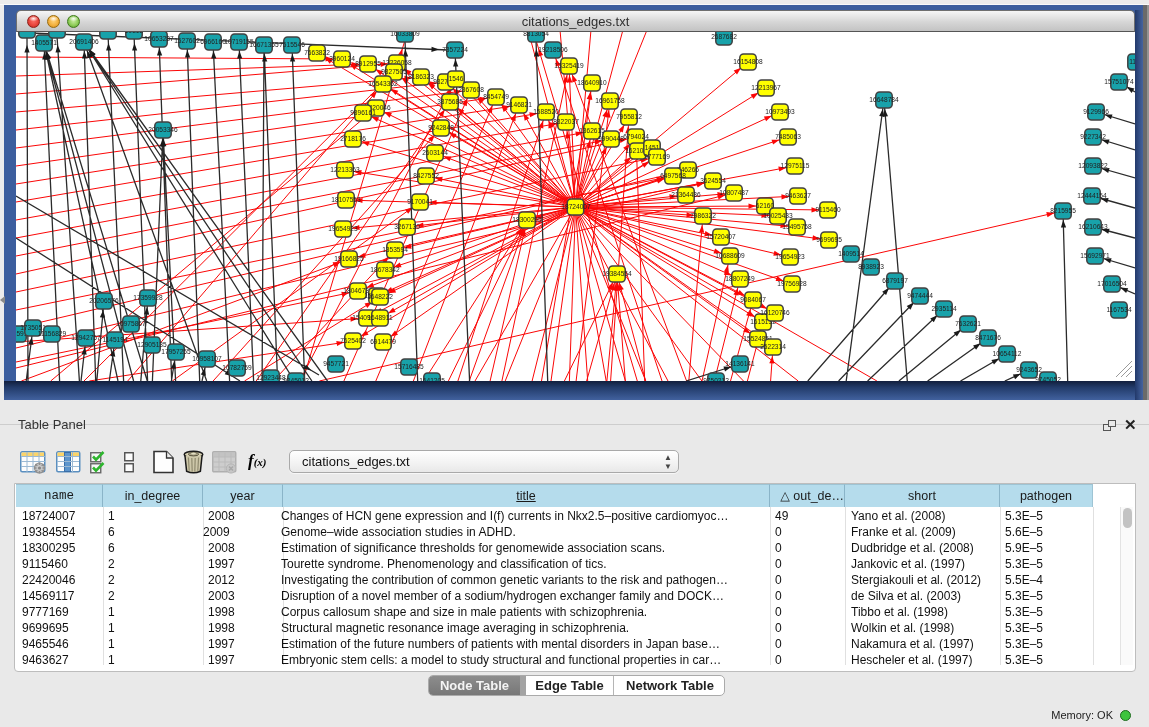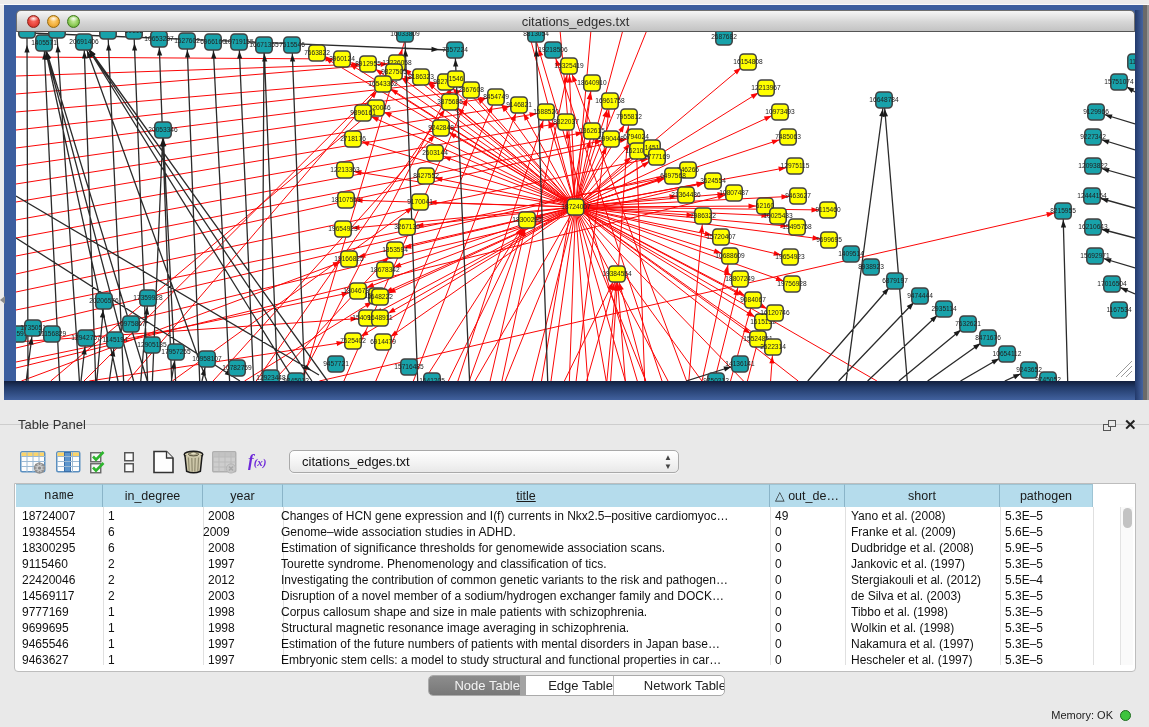--- a/index.html
+++ b/index.html
@@ -34,21 +34,21 @@
 
 #tablebox { position:absolute; left:14px; top:483px; width:1122px; height:189px; background:#fff; border:1px solid #bdbdbd; border-radius:0 0 4px 4px; }
 .hcell { position:absolute; top:484px; height:23px; background:#b5dcec; border-right:1px solid #8ab4c8; border-top:1px solid #9ec4d4; font-size:12.5px; color:#1a1a1a; text-align:center; line-height:23px; }
 .trow { position:absolute; left:0; width:1093px; height:16px; font-size:12px; color:#111; }
 .trow span { position:absolute; top:1px; white-space:nowrap; }
 .gline { position:absolute; top:507px; height:158px; width:1px; background:#e0e0e0; }
 #vscroll { position:absolute; left:1120px; top:507px; width:13px; height:158px; background:#fafafa; border-left:1px solid #e3e3e3; }
 #vthumb { position:absolute; left:1.5px; top:1px; width:9px; height:20px; background:#c3c3c3; border-radius:5px; }
 
 #tabs { position:absolute; left:428px; top:675px; width:297px; height:21px; background:#fff; border:1px solid #aaa; border-radius:5px; overflow:hidden; }
-#tabs .seg { position:absolute; top:0; height:21px; font-size:13px; line-height:20px; text-align:right; color:#222; }
+#tabs .seg { position:absolute; top:0; height:21px; font-size:13px; line-height:20px; text-align:center; color:#222;font-weight:bold; }
 #tabs .sel { background:linear-gradient(#8d8d8d,#757575); color:#f4f4f4; }
 #memtxt { position:absolute; left:0; top:709px; width:1113px; text-align:right; font-size:11px; color:#222; }
 #memdot { position:absolute; left:1120px; top:710px; width:11px; height:11px; border-radius:50%; background:#3ec43e; border:1.5px solid #1e6b1e; }
 #leftarrow { position:absolute; left:0px; top:296px; width:0; height:0; border-top:4px solid transparent; border-bottom:4px solid transparent; border-right:5px solid #8a8a8a; }
 </style></head>
 <body>
 <div id="stage">
 <div id="netbg"></div>
 <div id="topgray"></div>
 <div id="botband"></div>
@@ -587,32 +587,32 @@
   </g>
 
   <g transform="translate(192,0)" opacity="0.85">
    <rect x="0.75" y="1.75" width="23" height="20" rx="1" fill="#c9c9c9" stroke="#a5a5a5" stroke-width="1.4"></rect>
    <rect x="1.5" y="2.5" width="21.5" height="4.5" fill="#bdbdbd"></rect>
    <path d="M1 7h22.5M1 12h22.5M1 17h22.5M7 2.5v19M13 2.5v19M19 2.5v19" stroke="#b3b3b3" stroke-width="1" fill="none"></path>
    <circle cx="19" cy="18.5" r="4.6" fill="#c2c2c2" stroke="#ababab"></circle>
    <path d="M17 16.5l4 4M21 16.5l-4 4" stroke="#9d9d9d" stroke-width="1.6"></path>
   </g>
 </svg>
-<div style="position:absolute;left:248px;top:451px;font-size:17px;font-style:italic;font-weight:bold;color:#6d28d9;font-family:'Liberation Serif',serif">f<span style="font-size:11px">(x)</span></div>
+<div style="position:absolute;left:248px;top:451px;font-size:17px;font-style:italic;font-weight:bold;color:#000000;font-family:'Liberation Serif',serif">f<span style="font-size:11px">(x)</span></div>
 <div id="dropdown">
       <span class="txt">citations_edges.txt</span>
       <div class="arr">▲<br>▼</div>
     </div>
 
 <div id="tablebox"></div>
 <div class="hcell" style="left:16px;width:87px;font-family:Liberation Mono, monospace;">name</div>
 <div class="hcell" style="left:103px;width:100px;">in_degree</div>
 <div class="hcell" style="left:203px;width:80px;">year</div>
 <div class="hcell" style="left:283px;width:487px;text-decoration:underline;">title</div>
-<div class="hcell" style="left:770px;width:75px;">△ out_de…</div>
+<div class="hcell" style="left:770px;width:75px;text-align:right;">△ out_de…</div>
 <div class="hcell" style="left:845px;width:155px;">short</div>
 <div class="hcell" style="left:1000px;width:93px;border-right:1px solid #9ec4d4;">pathogen</div>
 <div class="gline" style="left:103px"></div>
 <div class="gline" style="left:203px"></div>
 <div class="gline" style="left:283px"></div>
 <div class="gline" style="left:770px"></div>
 <div class="gline" style="left:845px"></div>
 <div class="gline" style="left:1000px"></div>
 <div class="gline" style="left:1093px"></div>
 <div class="trow" style="top:508px">

